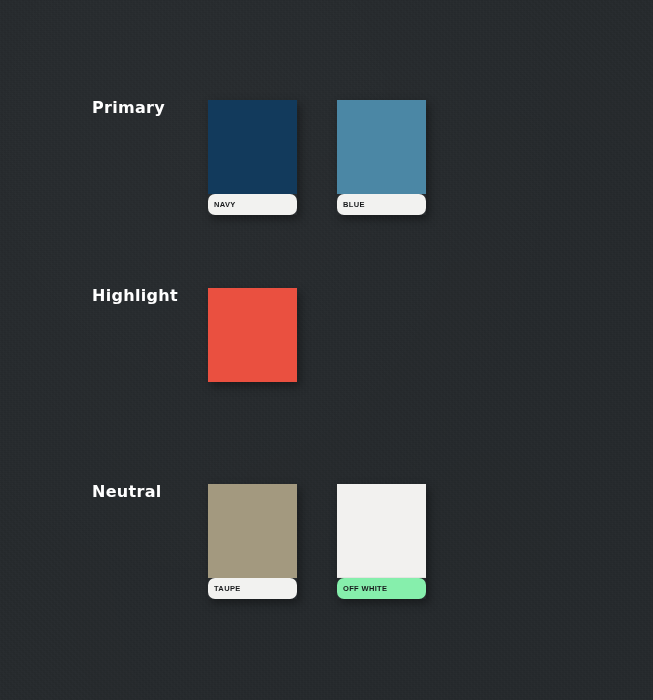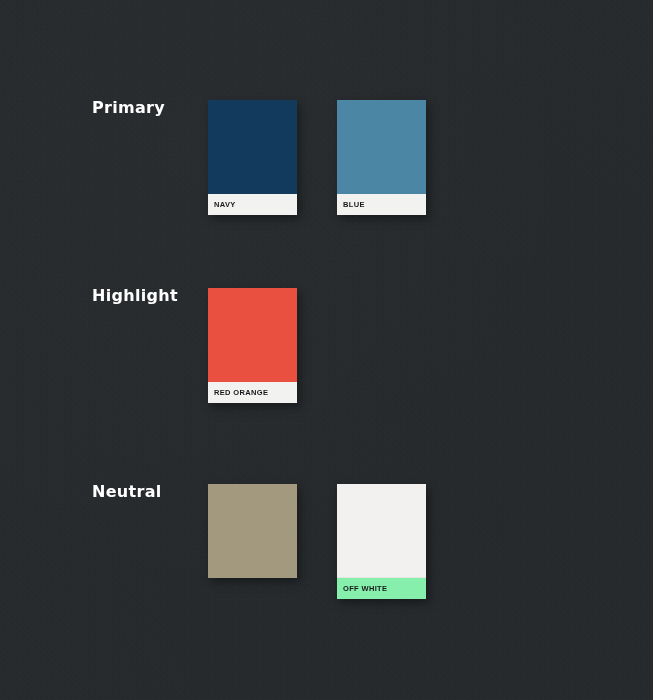--- a/index.html
+++ b/index.html
@@ -69,20 +69,21 @@
     width: 89px;
     height: 94px;
   }
 
   .swatch-label-band {
     width: 89px;
     height: 21px;
     background: #f2f2f0;
     display: flex;
     align-items: center;
+    border-radius: 7px;
   }
 
   .swatch-label {
     padding-left: 6px;
     color: #17191b;
     font-size: 7.5px;
     font-weight: bold;
     letter-spacing: 0.35px;
     white-space: nowrap;
     font-family: "Liberation Sans", sans-serif;
@@ -117,31 +118,31 @@
         <span class="swatch-label" style="color: rgb(23, 25, 27);">BLUE</span>
       </div>
     </div>
   </div>
 
   <div class="palette-group" data-row="1">
     <div class="group-title" style="color: rgb(255, 255, 255);">Highlight</div>
 
     <div class="swatch" data-col="0">
       <div class="swatch-color" style="background-color: rgb(234, 80, 64);"></div>
-      <div class="swatch-label-band" style="background-color: rgb(242, 242, 240);">
-        <span class="swatch-label" style="color: rgb(23, 25, 27);">RED ORANGE</span>
-      </div>
     </div>
   </div>
 
   <div class="palette-group" data-row="2">
     <div class="group-title" style="color: rgb(255, 255, 255);">Neutral</div>
 
     <div class="swatch" data-col="0">
       <div class="swatch-color" style="background-color: rgb(163, 153, 127);"></div>
+      <div class="swatch-label-band" style="background-color: rgb(242, 242, 240);">
+        <span class="swatch-label" style="color: rgb(23, 25, 27);">TAUPE</span>
+      </div>
     </div>
 
     <div class="swatch is-pale" data-col="1">
       <div class="swatch-color" style="background-color: rgb(242, 241, 239);"></div>
       <div class="swatch-label-band" style="background-color: #86efac;">
         <span class="swatch-label" style="color: rgb(23, 25, 27);">OFF WHITE</span>
       </div>
     </div>
   </div>
 

